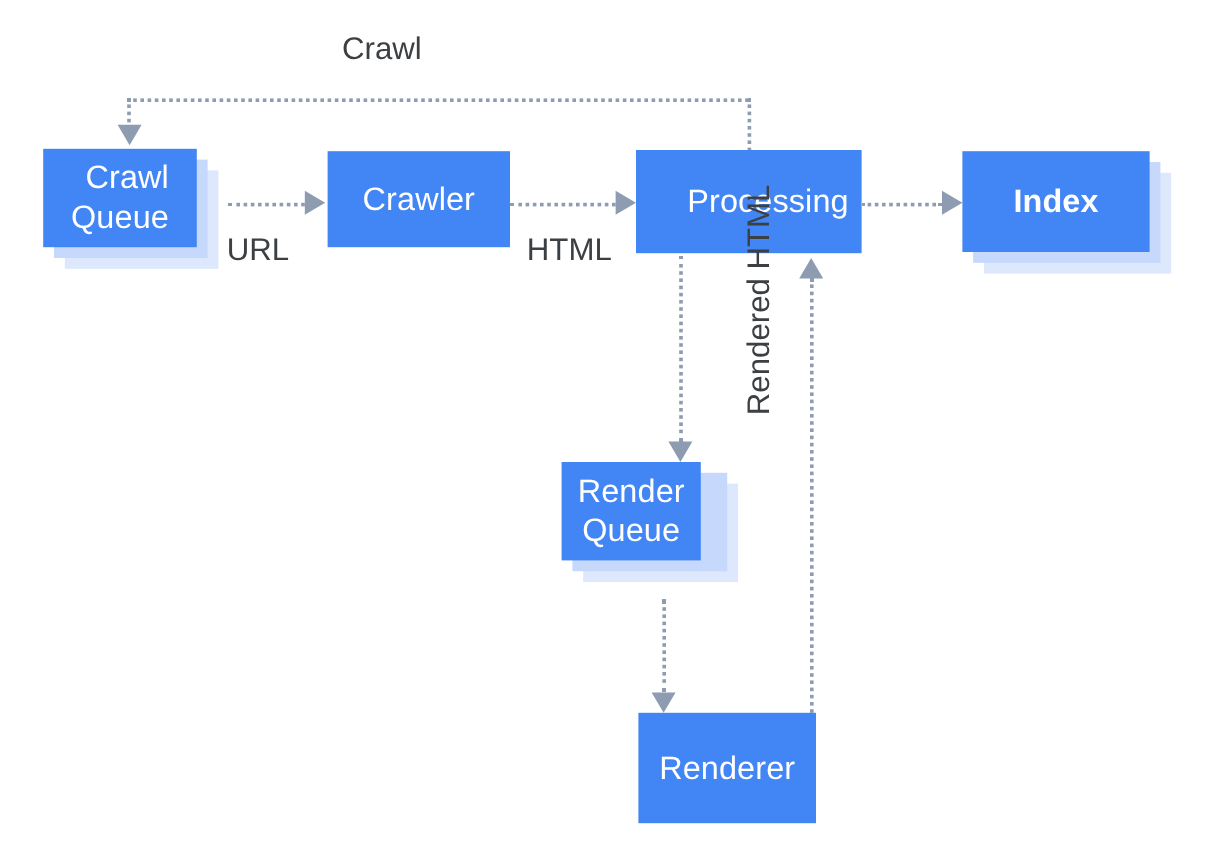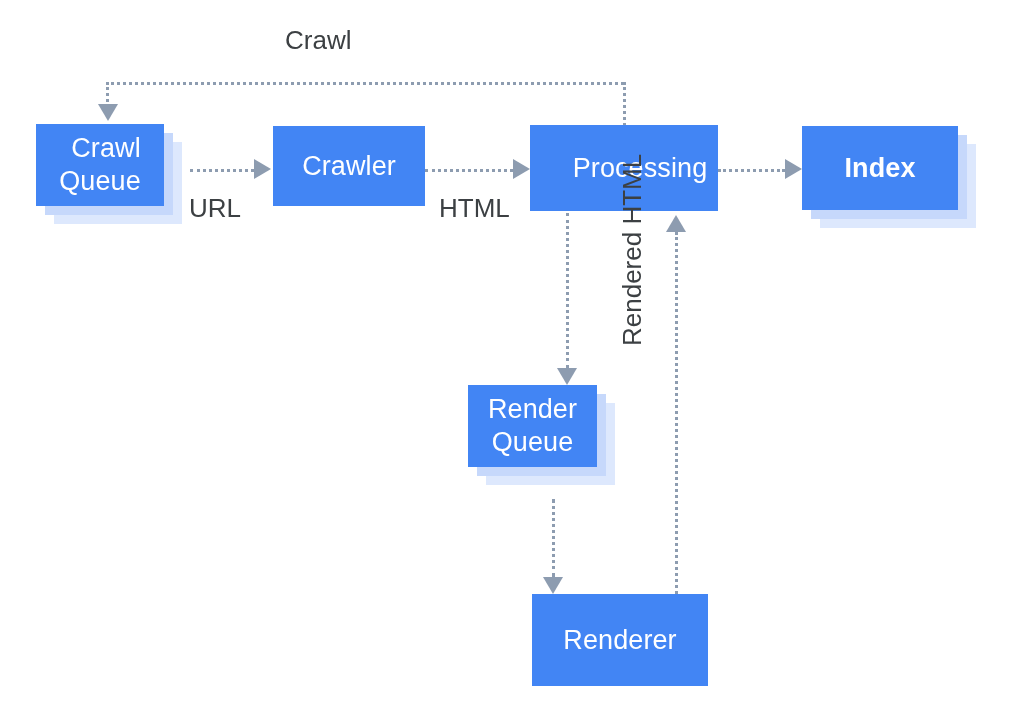--- a/index.html
+++ b/index.html
@@ -132,25 +132,25 @@
 
   <div class="stack-shadow l2" style="left:820px; top:144px; width:156px; height:84px;"></div>
   <div class="stack-shadow" style="left:811px; top:135px; width:156px; height:84px;"></div>
   <div class="node" style="left:802px; top:126px; width:156px; height:84px;font-weight:bold;">Index</div>
 
   <div class="conn v" style="left:566px; top:213px; width:0; height:155px;"></div>
   <div class="arrow down" style="left:557px; top:368px;"></div>
 
   <div class="stack-shadow l2" style="left:486px; top:403px; width:129px; height:82px;"></div>
   <div class="stack-shadow" style="left:477px; top:394px; width:129px; height:82px;"></div>
-  <div class="node" style="left:468px; top:385px; width:129px; height:82px;">Render
+  <div class="node" style="left:468px; top:385px; width:116px; height:82px;">Render
 Queue</div>
 
   <div class="conn v" style="left:552px; top:499px; width:0; height:78px;"></div>
   <div class="arrow down" style="left:543px; top:577px;"></div>
 
-  <div class="node" style="left:532px; top:594px; width:176px; height:92px;">Renderer</div>
+  <div class="node" style="left:532px; top:594px; width:148px; height:92px;">Renderer</div>
 
   <div class="conn v" style="left:675px; top:232px; width:0; height:362px;"></div>
   <div class="arrow up" style="left:666px; top:215px;"></div>
   <div class="edge-label vertical" style="left:645px; top:320px;">Rendered HTML</div>
 
 </div>
 
 </body></html>

